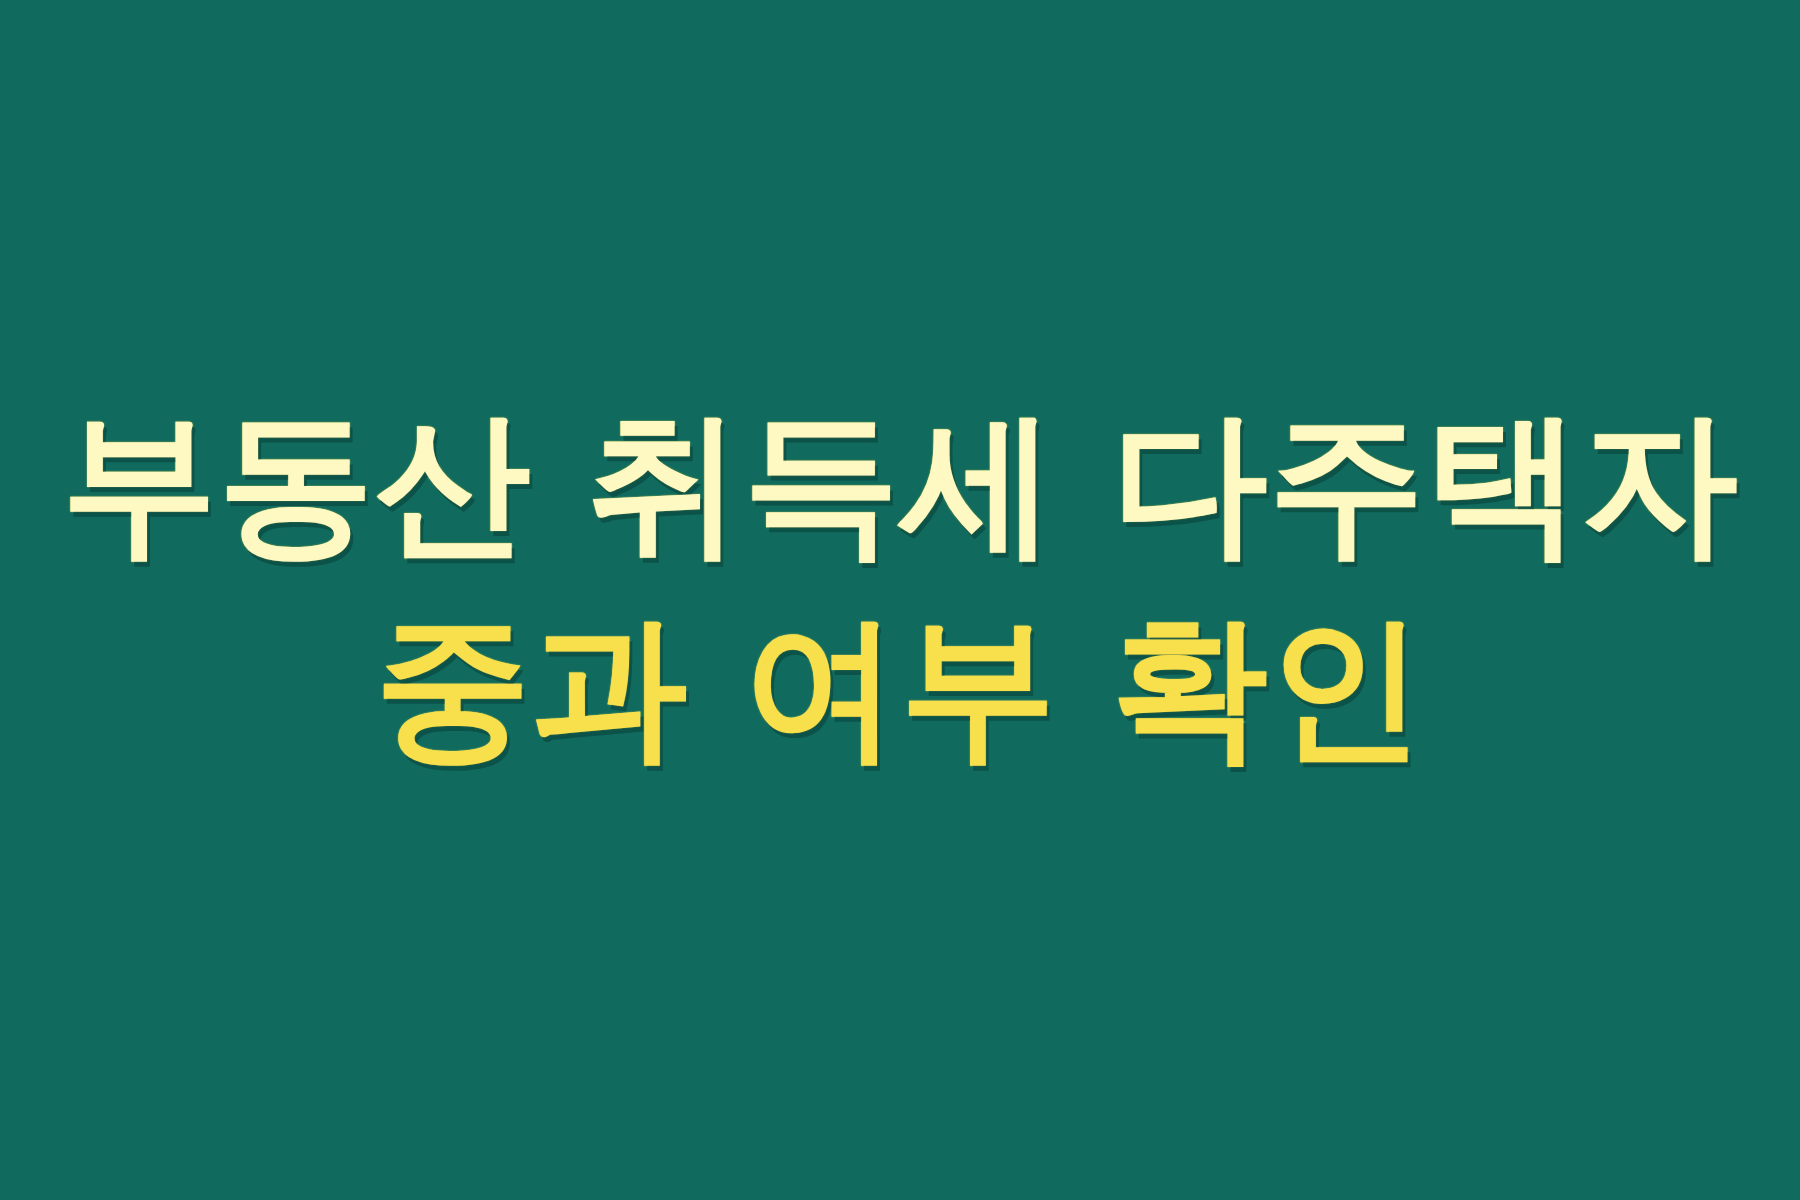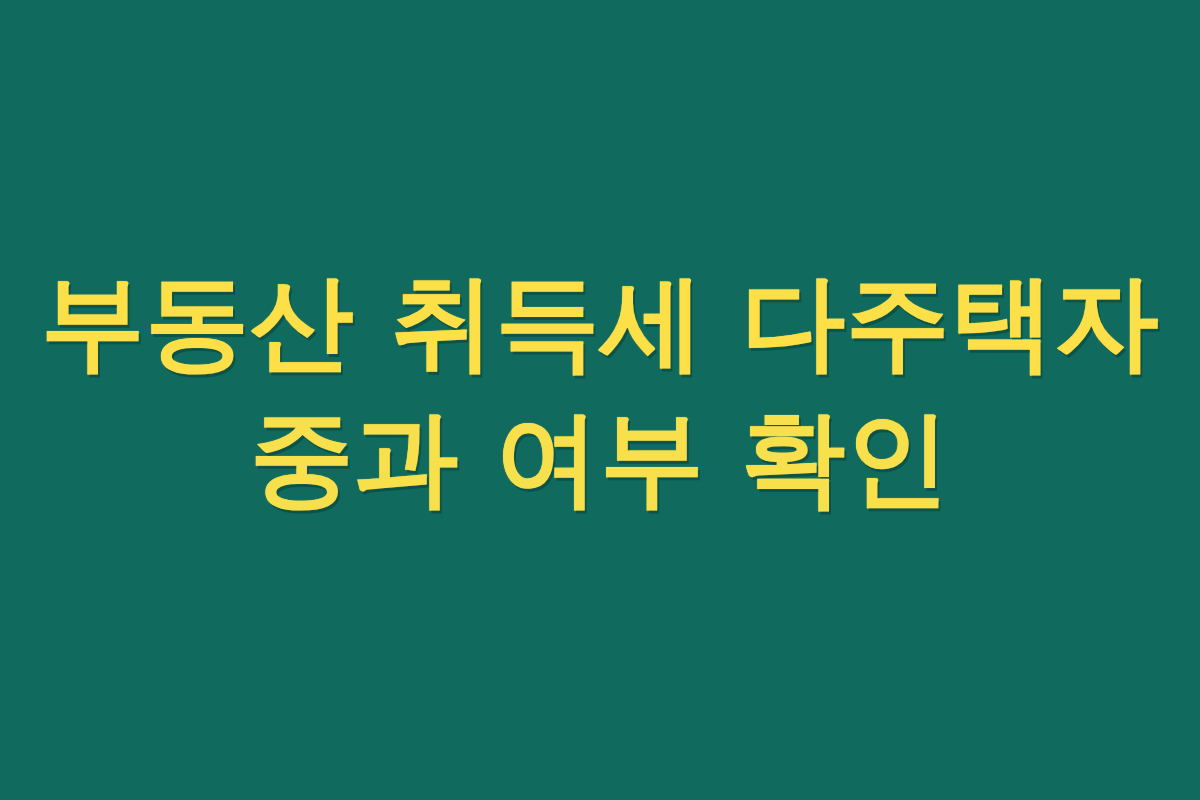--- a/index.html
+++ b/index.html
@@ -59,19 +59,19 @@
     font-size: 104px;
   }
 </style>
 </head>
 <body>
 
 <div class="banner" style="background-color: rgb(16, 107, 94);">
 
   <div class="headline">
 
-    <span class="headline-line headline-line--one" style="color: #fde047; text-shadow: rgba(8, 62, 54, 0.55) 2px 3px 0px, rgba(247, 224, 76, 0.9) 0px 0px 1px;">부동산 취득세 다주택자</span>
+    <span class="headline-line headline-line--one" style="color: #fef9c3; text-shadow: rgba(8, 62, 54, 0.55) 2px 3px 0px, rgba(247, 224, 76, 0.9) 0px 0px 1px;">부동산 취득세 다주택자</span>
 
     <span class="headline-line headline-line--two" style="color: rgb(247, 224, 76); text-shadow: rgba(8, 62, 54, 0.55) 2px 3px 0px, rgba(247, 224, 76, 0.9) 0px 0px 1px;">중과 여부 확인</span>
 
   </div>
 
 </div>
 
 </body></html>

